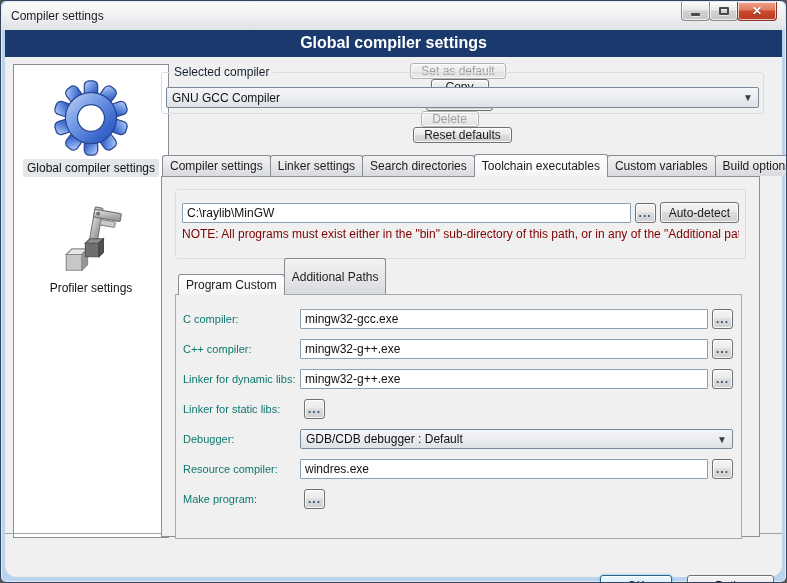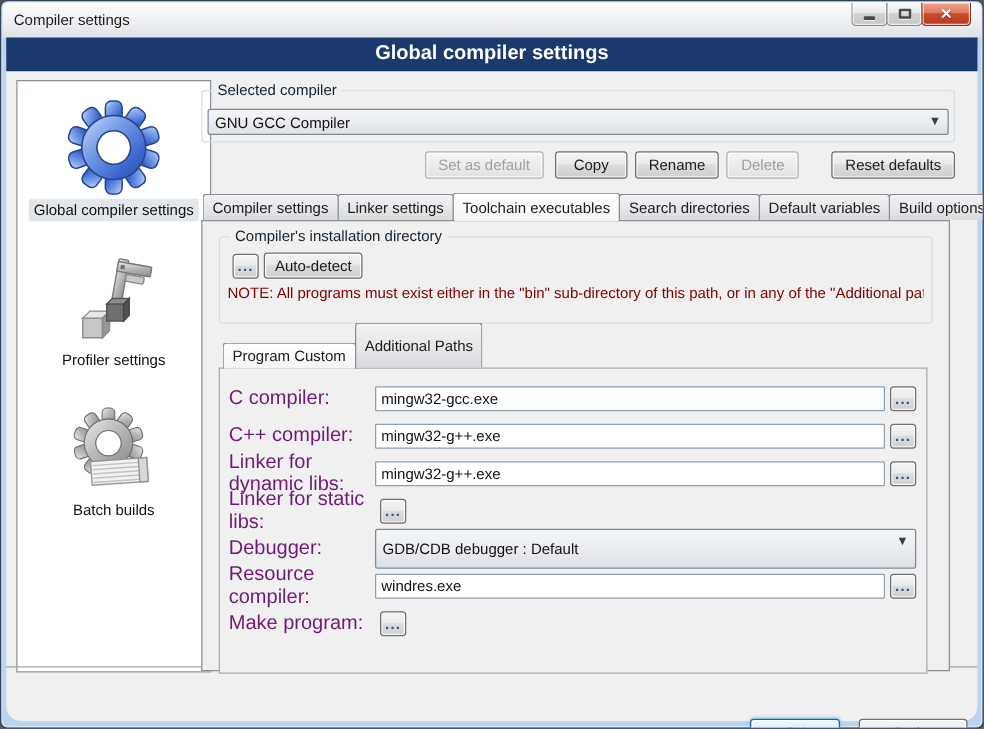--- a/index.html
+++ b/index.html
@@ -79,21 +79,21 @@
   }
   
   .btn {
     height:22px; border:1px solid #707070; border-radius:3px;
     background:linear-gradient(180deg,#f4f4f4,#ebebeb 45%,#dcdcdc 50%,#cfcfcf);
     box-shadow: inset 0 0 0 1px rgba(255,255,255,.8);
     font-size:12px; color:#1c1c1c; display:inline-flex; align-items:center; justify-content:center;
     cursor:default; padding:0 10px;
   }
   .btn.disabled { color:#a0a0a0; border-color:#b0b3b6; background:linear-gradient(180deg,#f5f5f5,#ececec 50%,#e2e2e2); }
-  .action-row { display:flex; justify-content:flex-end; align-items:center; margin-top:7px; height:22px; }
+  .action-row { display:flex; justify-content:flex-end; align-items:center; margin-top:7px; height:22px;flex-direction:column; }
   .action-row .btn { min-width:58px; }
   .mr10 { margin-right:9px; } .mr6 { margin-right:6px; } .mr26 { margin-right:26px; }
   
   .tabstrip { display:flex; align-items:flex-end; margin-top:10px; height:23px; position:relative; z-index:2; padding-left:1px; }
   .tab {
     height:21px; border:1px solid #898c95; border-bottom:none; border-radius:3px 3px 0 0;
     background:linear-gradient(180deg,#f3f3f4,#e4e5e7 60%,#d8dadd);
     font-size:12px; color:#1c1c1c; padding:0 7px; display:flex; align-items:center;
     margin-right:-1px; cursor:default; white-space:nowrap;
   }
@@ -118,22 +118,22 @@
   .note { font-size:12px; color:#7d0000; margin-top:4px; white-space:nowrap; overflow:hidden; }
   
   .inner-tabstrip { display:flex; align-items:flex-end; margin-top:14px; height:21px; position:relative; z-index:2; padding-left:3px; }
   .inner-tabstrip .tab.active { height:21px; }
   .inner-tabstrip .tab { height:36px; }
   .inner-panel {
     position:relative; z-index:1; border:1px solid #a6abb1; background:#f0f0f0;
     height:245px; width:567px; padding:14px 8px 0 7px;
   }
   .field-row { display:flex; align-items:center; margin-bottom:10px; height:20px; }
-  .field-label { width:117px; min-width:117px; font-size:16px; color:#701a75; }
-  .field-row .combobox { flex:1; height:32px; }
+  .field-label { width:117px; min-width:117px; font-size:11px; color:#0f766e; }
+  .field-row .combobox { flex:1; height:20px; }
   
   .footer-sep { position:absolute; left:0; right:0; top:503px; height:1px; background:#9fa5ab; }
   .footer { position:absolute; right:8px; top:545px; display:flex; }
   .btn.ok {
     width:72px; border-color:#2c628b;
     background:linear-gradient(180deg,#ebf7fe,#d9f0fc 45%,#bee6fd 50%,#a6d9f4);
     box-shadow:0 0 3px #5ec1ee, inset 0 0 0 1px rgba(255,255,255,.8);
   }
   .btn.cancel { width:87px; margin-left:15px; }
   svg { display:block; }
@@ -208,37 +208,20 @@
           </g>
           <polygon points="10,44 24,44 24,58 10,58" fill="#c7c7c7" stroke="#8a8a8a"></polygon>
           <polygon points="10,44 15,39 29,39 24,44" fill="#e6e6e6" stroke="#8a8a8a"></polygon>
           <polygon points="24,44 29,39 29,53 24,58" fill="#979797" stroke="#8a8a8a"></polygon>
           <polygon points="27,34 39,34 39,46 27,46" fill="#6f6f6f" stroke="#555"></polygon>
           <polygon points="27,34 31,30 43,30 39,34" fill="#8d8d8d" stroke="#555"></polygon>
           <polygon points="39,34 43,30 43,42 39,46" fill="#525252" stroke="#444"></polygon>
         </svg>
         <span class="side-label">Profiler settings</span>
       </div>
-      <div class="side-item">
-        <svg class="icon small" viewBox="0 0 64 64">
-          <g transform="translate(2,0) scale(0.82)">
-            <use href="#gearShape" fill="url(#gradGray)" stroke="#6e6e6e" stroke-width="1"></use>
-          </g>
-          <g transform="rotate(-4 34 46)">
-            <rect x="16" y="38" width="40" height="17" fill="#f2f2f2" stroke="#949494"></rect>
-            <line x1="17" y1="41" x2="55" y2="41" stroke="#c2c2c2"></line>
-            <line x1="17" y1="44" x2="55" y2="44" stroke="#c2c2c2"></line>
-            <line x1="17" y1="47" x2="55" y2="47" stroke="#c2c2c2"></line>
-            <line x1="17" y1="50" x2="55" y2="50" stroke="#c2c2c2"></line>
-            <line x1="17" y1="53" x2="55" y2="53" stroke="#c2c2c2"></line>
-            <rect x="50" y="38" width="6" height="17" fill="#d7d7d7" stroke="#949494"></rect>
-          </g>
-        </svg>
-        <span class="side-label">Batch builds</span>
-      </div>
     </div>
 
     <div class="main">
       <div class="groupbox gb-compiler">
         <span class="group-label">Selected compiler</span>
         <div class="combobox">
           <span>GNU GCC Compiler</span>
           <span class="combo-arrow">▼</span>
         </div>
       </div>
@@ -247,31 +230,31 @@
         <button class="btn disabled mr10">Set as default</button>
         <button class="btn mr6">Copy</button>
         <button class="btn mr6">Rename</button>
         <button class="btn disabled mr26">Delete</button>
         <button class="btn">Reset defaults</button>
       </div>
 
       <div class="tabstrip">
         <div class="tab">Compiler settings</div>
         <div class="tab">Linker settings</div>
+        <div class="tab">Search directories</div>
         <div class="tab active">Toolchain executables</div>
-        <div class="tab">Search directories</div>
-        <div class="tab">Default variables</div>
+        <div class="tab">Custom variables</div>
         <div class="tab">Build options</div>
 
       </div>
 
       <div class="tabpage">
         <div class="groupbox gb-install">
-          <span class="group-label">Compiler's installation directory</span>
           <div class="dir-row">
+            <input class="textbox" type="text" value="C:\raylib\MinGW" style="">
             <button class="btn browse">...</button>
             <button class="btn autodetect">Auto-detect</button>
           </div>
           <div class="note">NOTE: All programs must exist either in the "bin" sub-directory of this path, or in any of the "Additional paths"...</div>
         </div>
 
         <div class="inner-tabstrip">
           <div class="tab active">Program Custom</div>
           <div class="tab">Additional Paths</div>
         </div>

